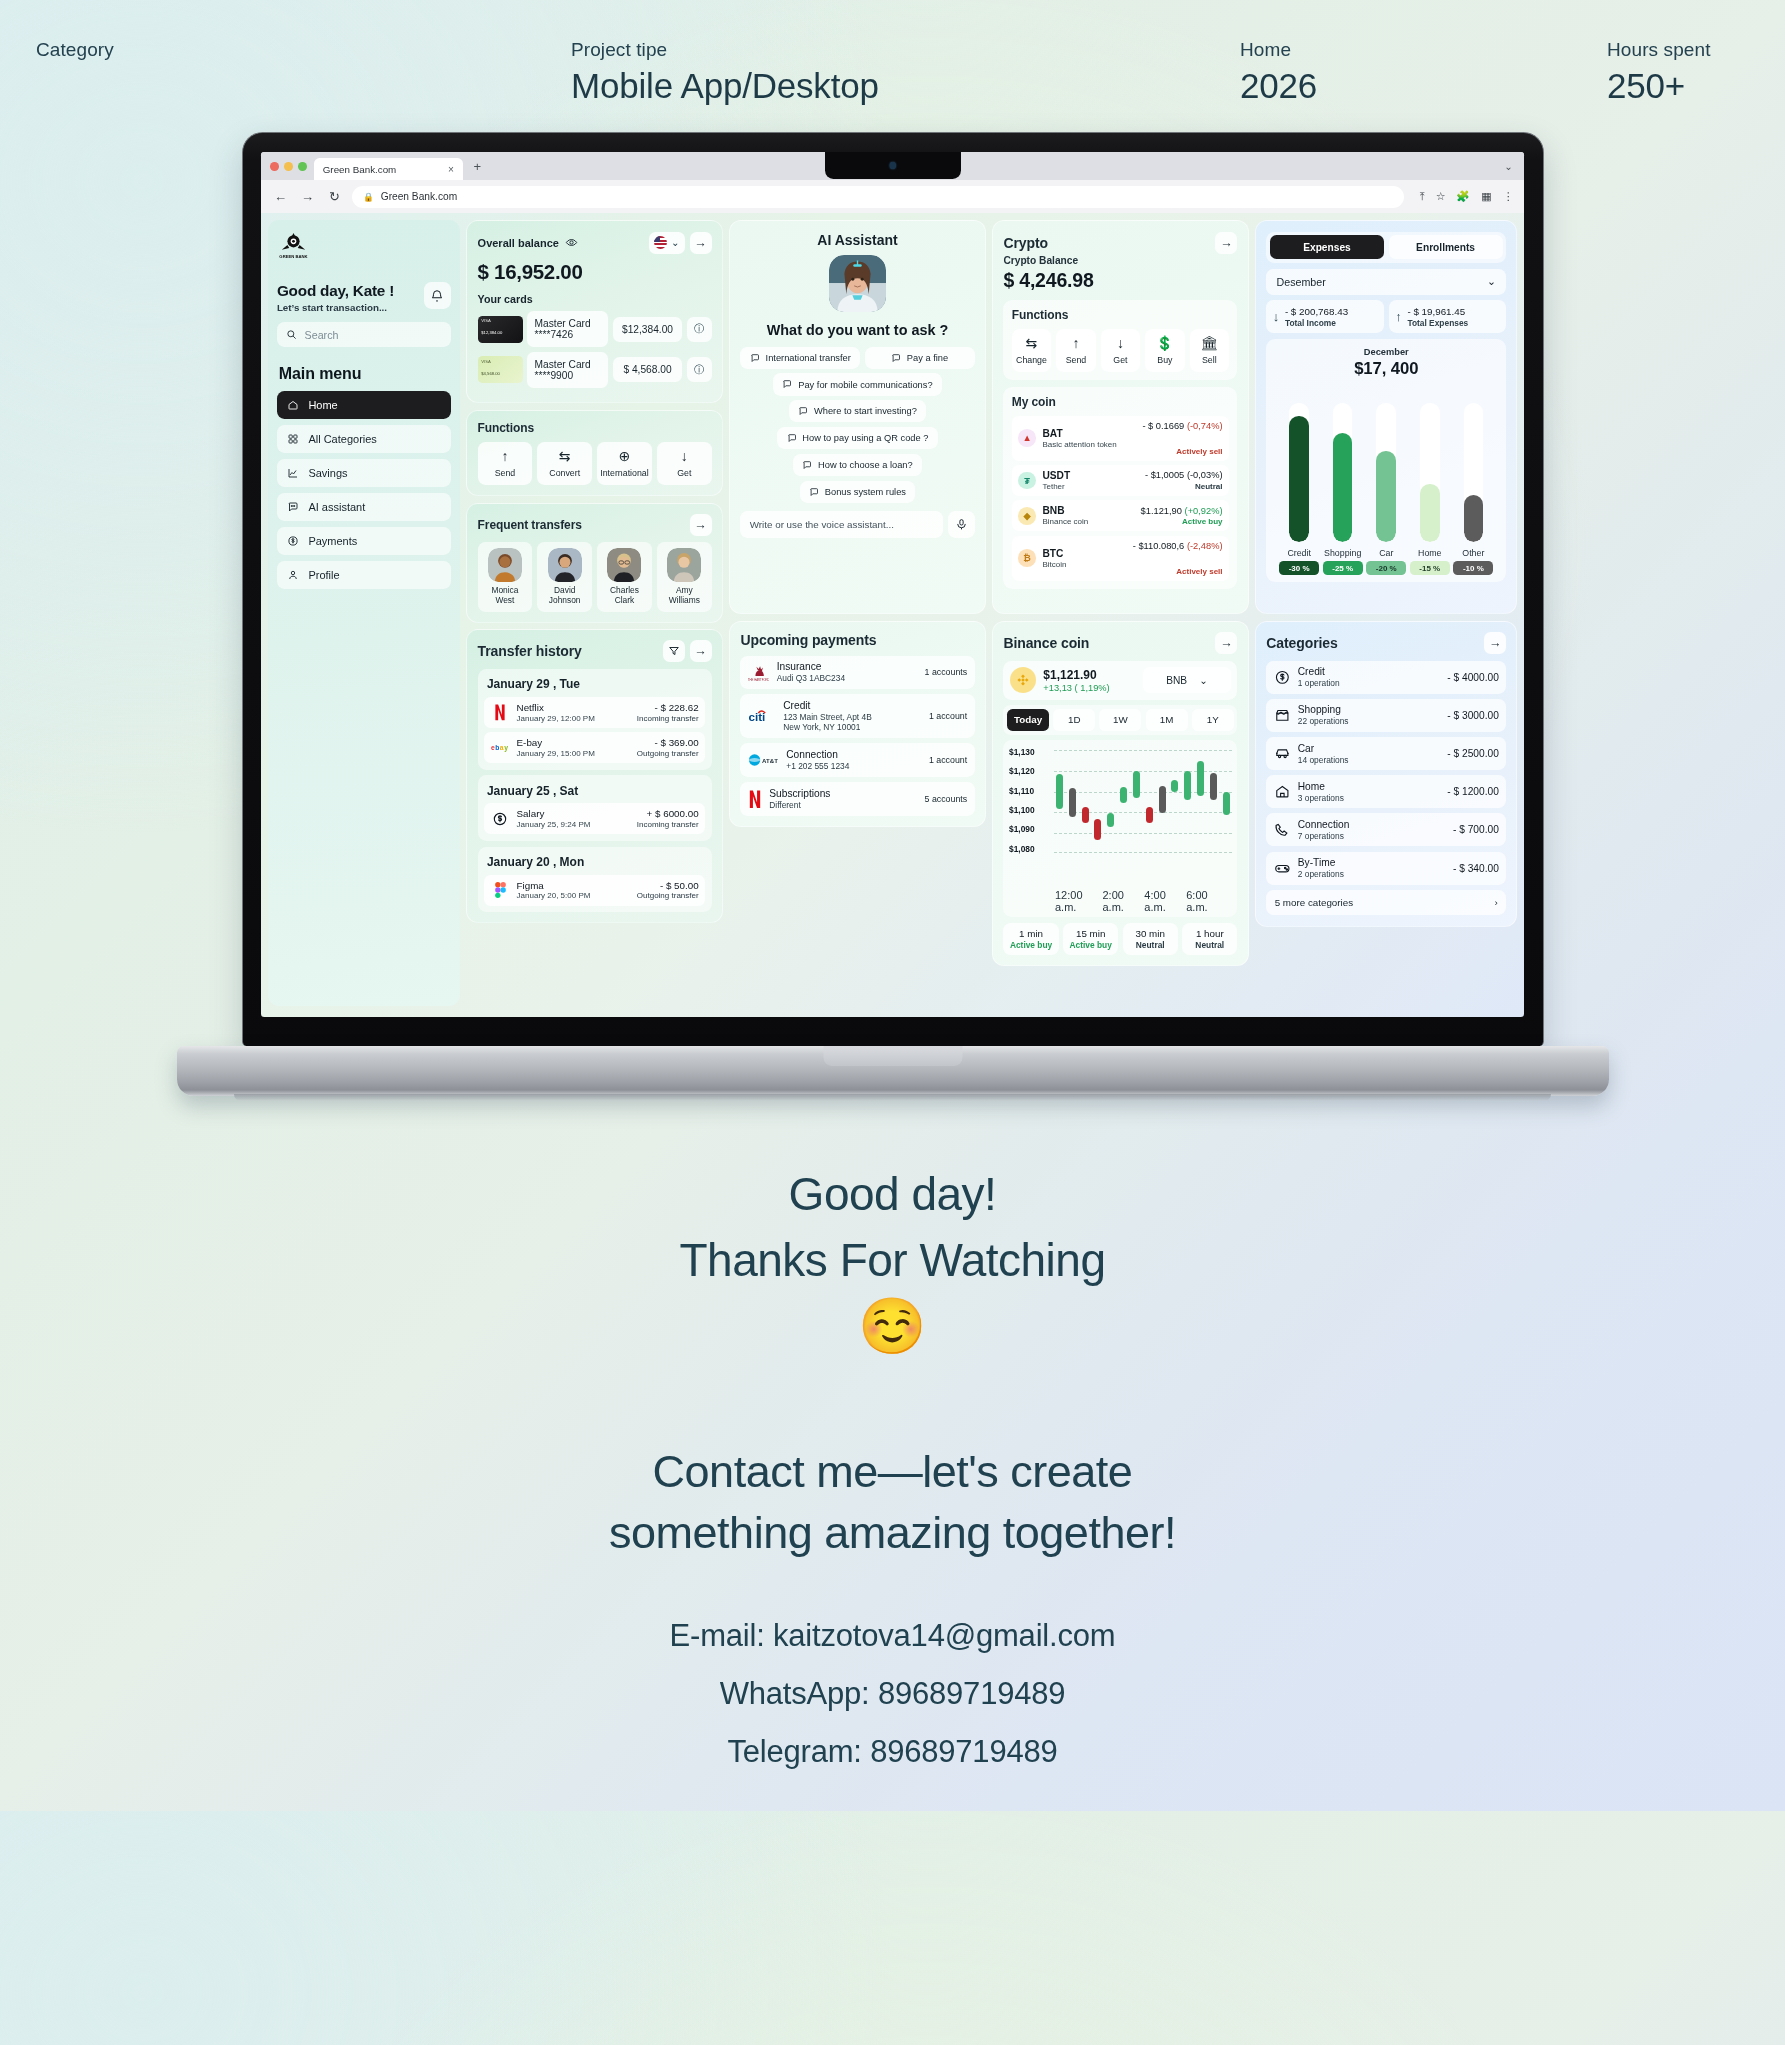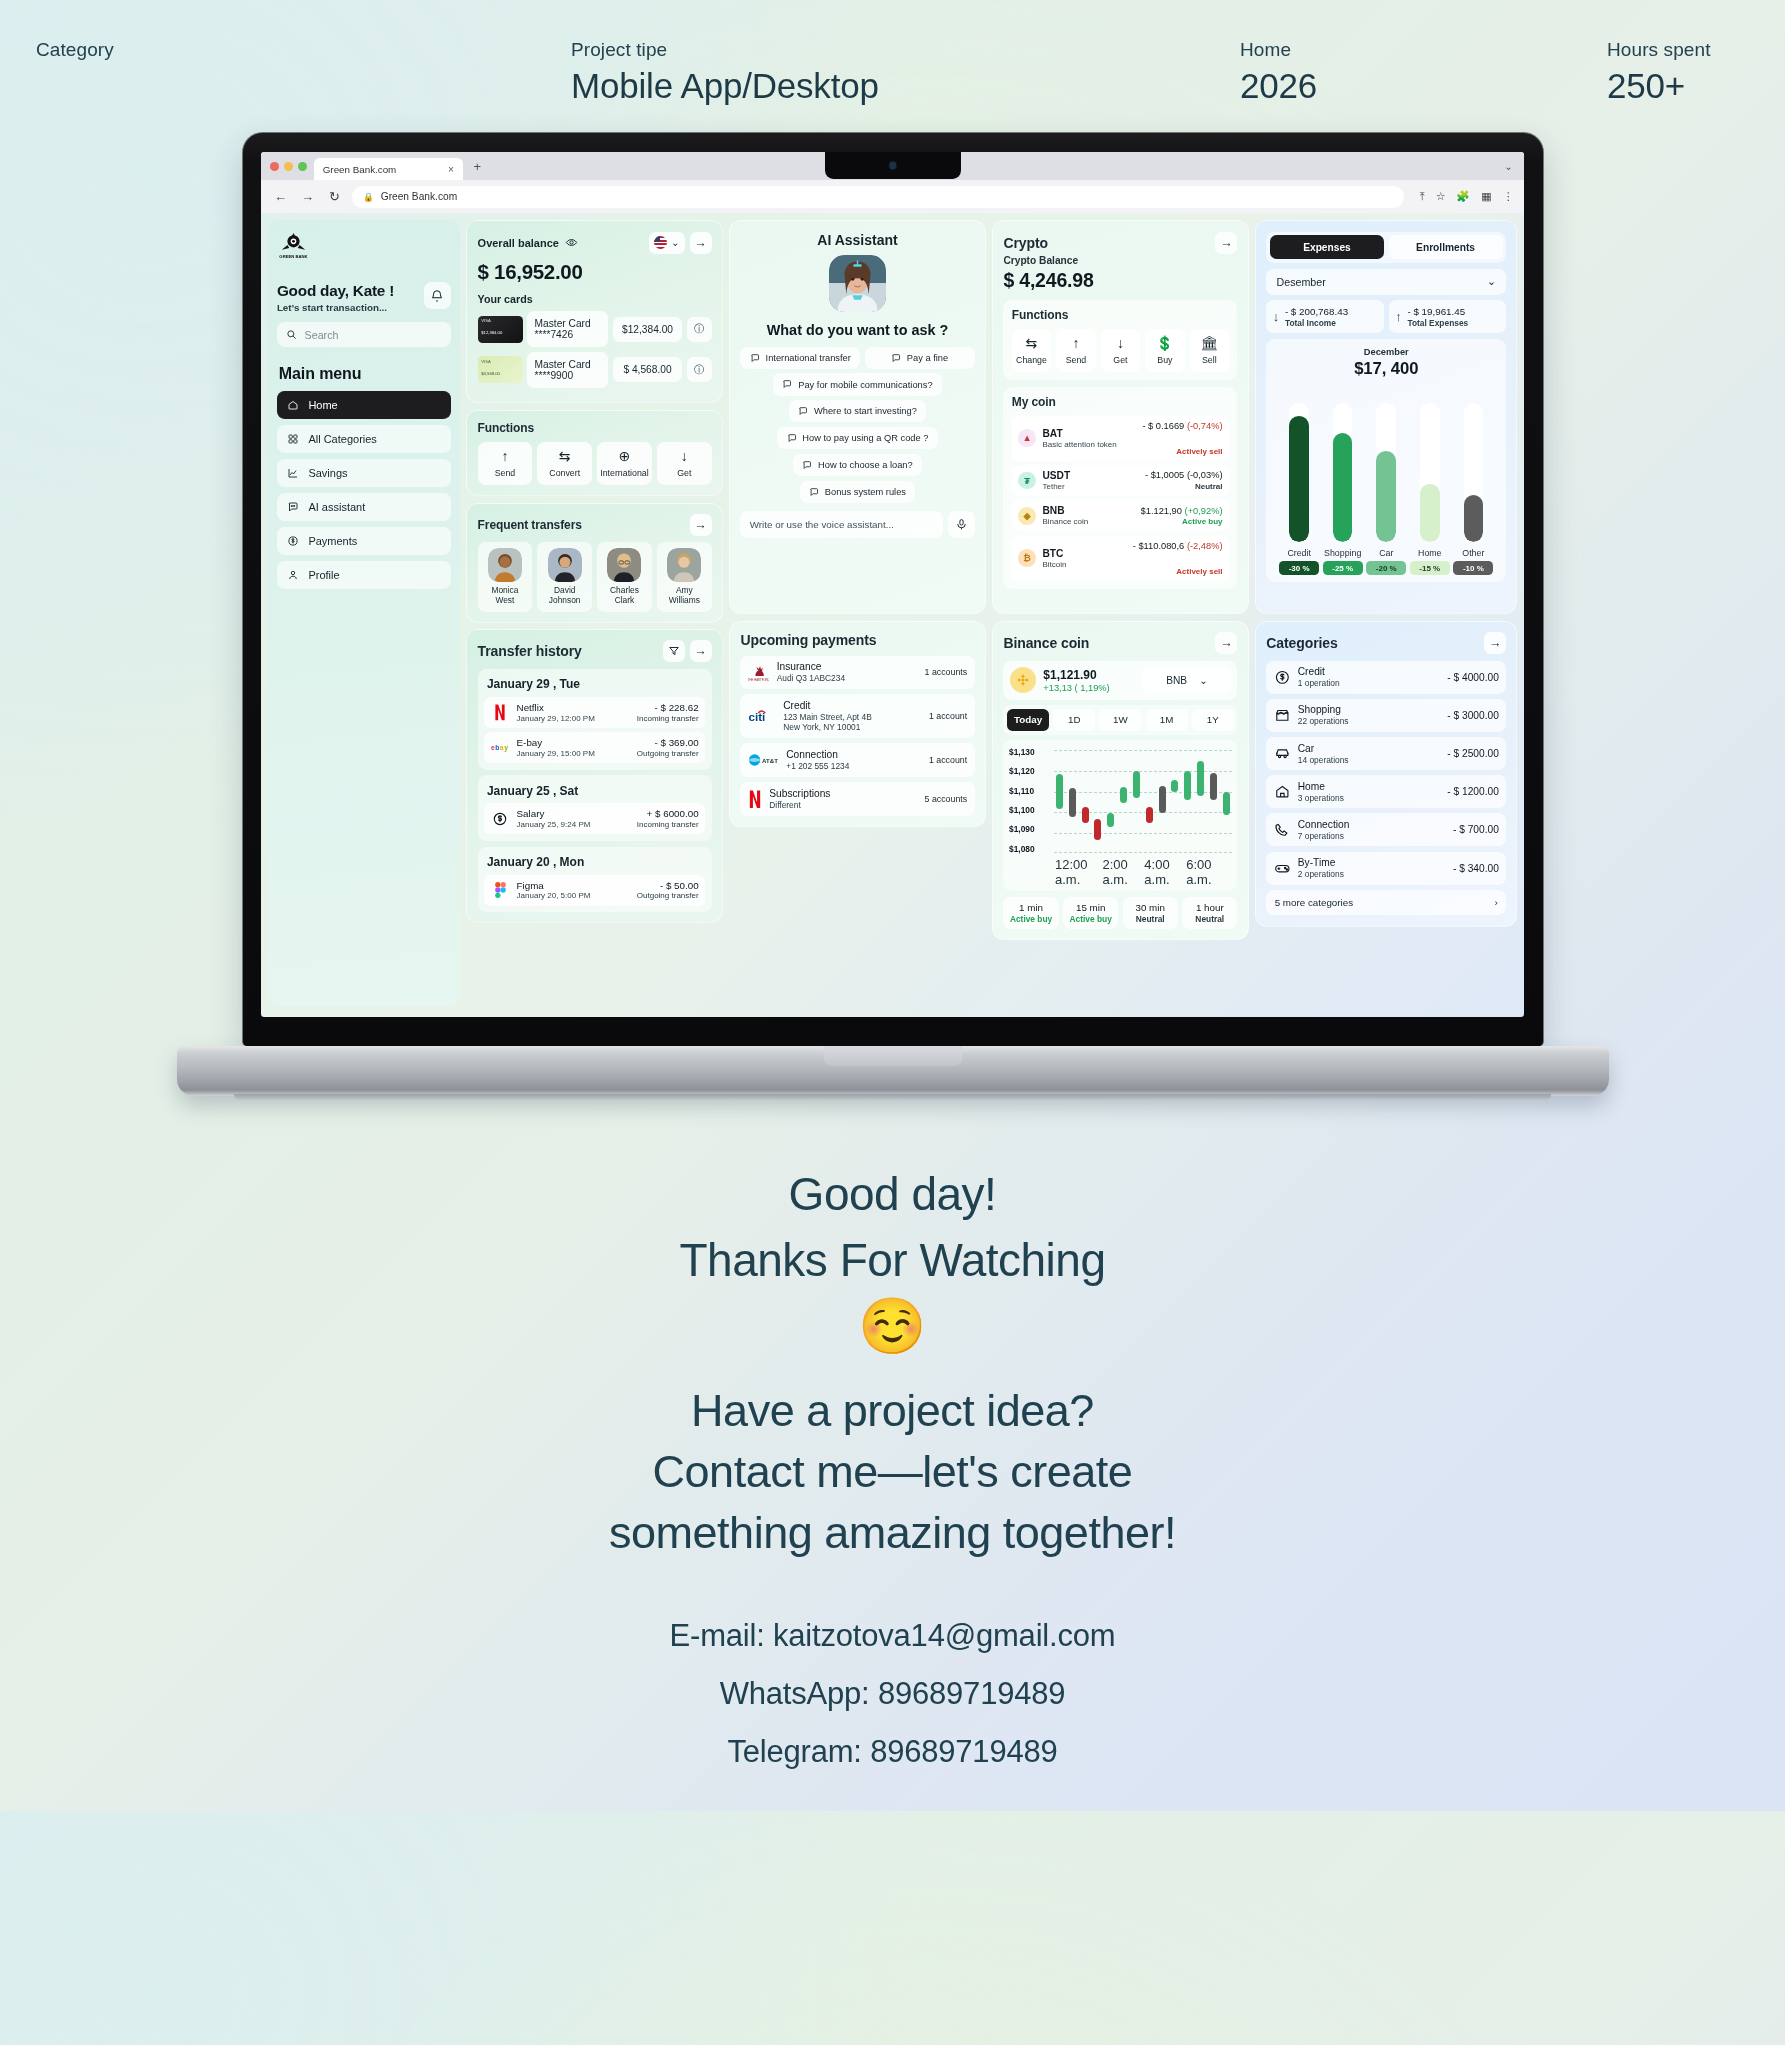--- a/index.html
+++ b/index.html
@@ -244,21 +244,21 @@
   .rg.on{ background:#1d1d1f; color:#fff; font-weight:600;}
   .plot{ background:rgba(255,255,255,.55); border-radius:8.4px; padding:6.5px 5.6px 4.6px; }
   .plot-in{ display:flex; }
   .yax{ width:45px; display:flex; flex-direction:column; justify-content:space-between; height:107px;}
   .yt{ font-size:8.4px; color:#101820; font-weight:600; text-align:left;}
   .cgrid{ flex:1; position:relative; height:107px; }
   .gline{ position:absolute; left:0; right:0; height:0.5px; border-top:0.7px dashed #bcd6cc;}
   .candles{ position:absolute; inset:0; display:flex; align-items:flex-end; justify-content:space-between; padding:0 1.9px;}
   .cd{ width:7px; border-radius:3.7px; position:relative; }
   .xax{ display:flex; justify-content:space-between; padding:2.8px 3.7px 0 46px; }
-  .xt{ font-size:13px; color:#26343d; }
+  .xt{ font-size:11px; color:#26343d;margin-top:32px; }
   .sigs{ display:flex; gap:4.2px; }
   .sig{ flex:1; border-radius:7.4px; background:rgba(255,255,255,.72); padding:5.1px 1.9px; text-align:center;}
   .sig-t{ font-size:9.8px; color:#101820;}
   .sig-v{ font-size:8.4px; margin-top:1.4px; font-weight:600;}
 
   
   .catrow{ background:rgba(255,255,255,.70); border-radius:7.4px; padding:5.6px 7.4px;
     display:flex; align-items:center; gap:7.4px; margin-bottom:5.1px;}
   .cat-n{ font-size:10.2px; color:#101820;}
   .cat-o{ font-size:8.4px; color:#2e3e47; margin-top:0.9px;}
@@ -1161,21 +1161,21 @@
       <div class="base-notch"></div>
       <div class="base-foot"></div>
     </div>
   </div>
 
   <div class="outro">
     <div class="o1">Good day!</div>
     <div class="o2">Thanks For Watching</div>
     <div class="emoji">☺️</div>
     <div class="o3">
-      <span>Have a project idea?</span><br>
+      <br>
       <span>Contact me—let's create</span><br>
       <span>something amazing together!</span>
     </div>
     <div class="contact">
       <div class="cline">E-mail: kaitzotova14@gmail.com</div>
       <div class="cline">WhatsApp: 89689719489</div>
       <div class="cline">Telegram: 89689719489</div>
     </div>
   </div>
 

